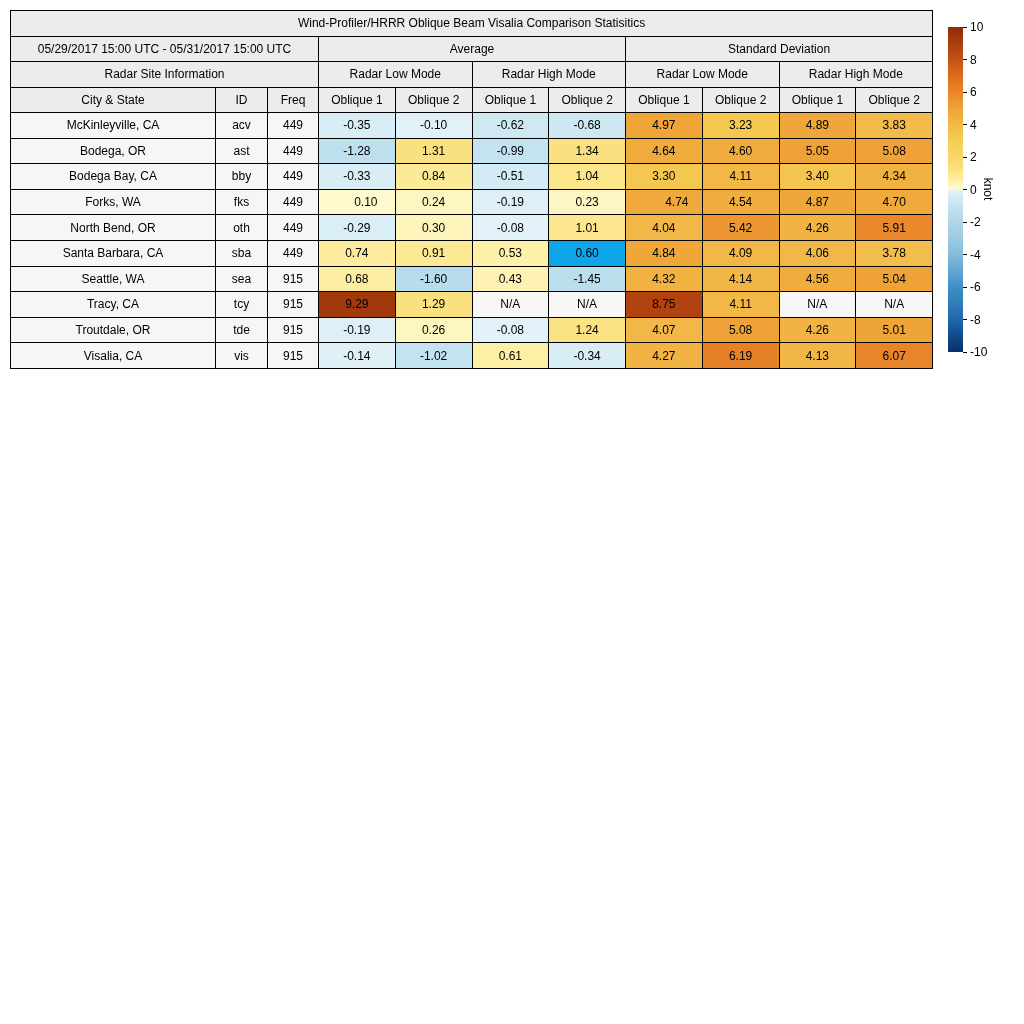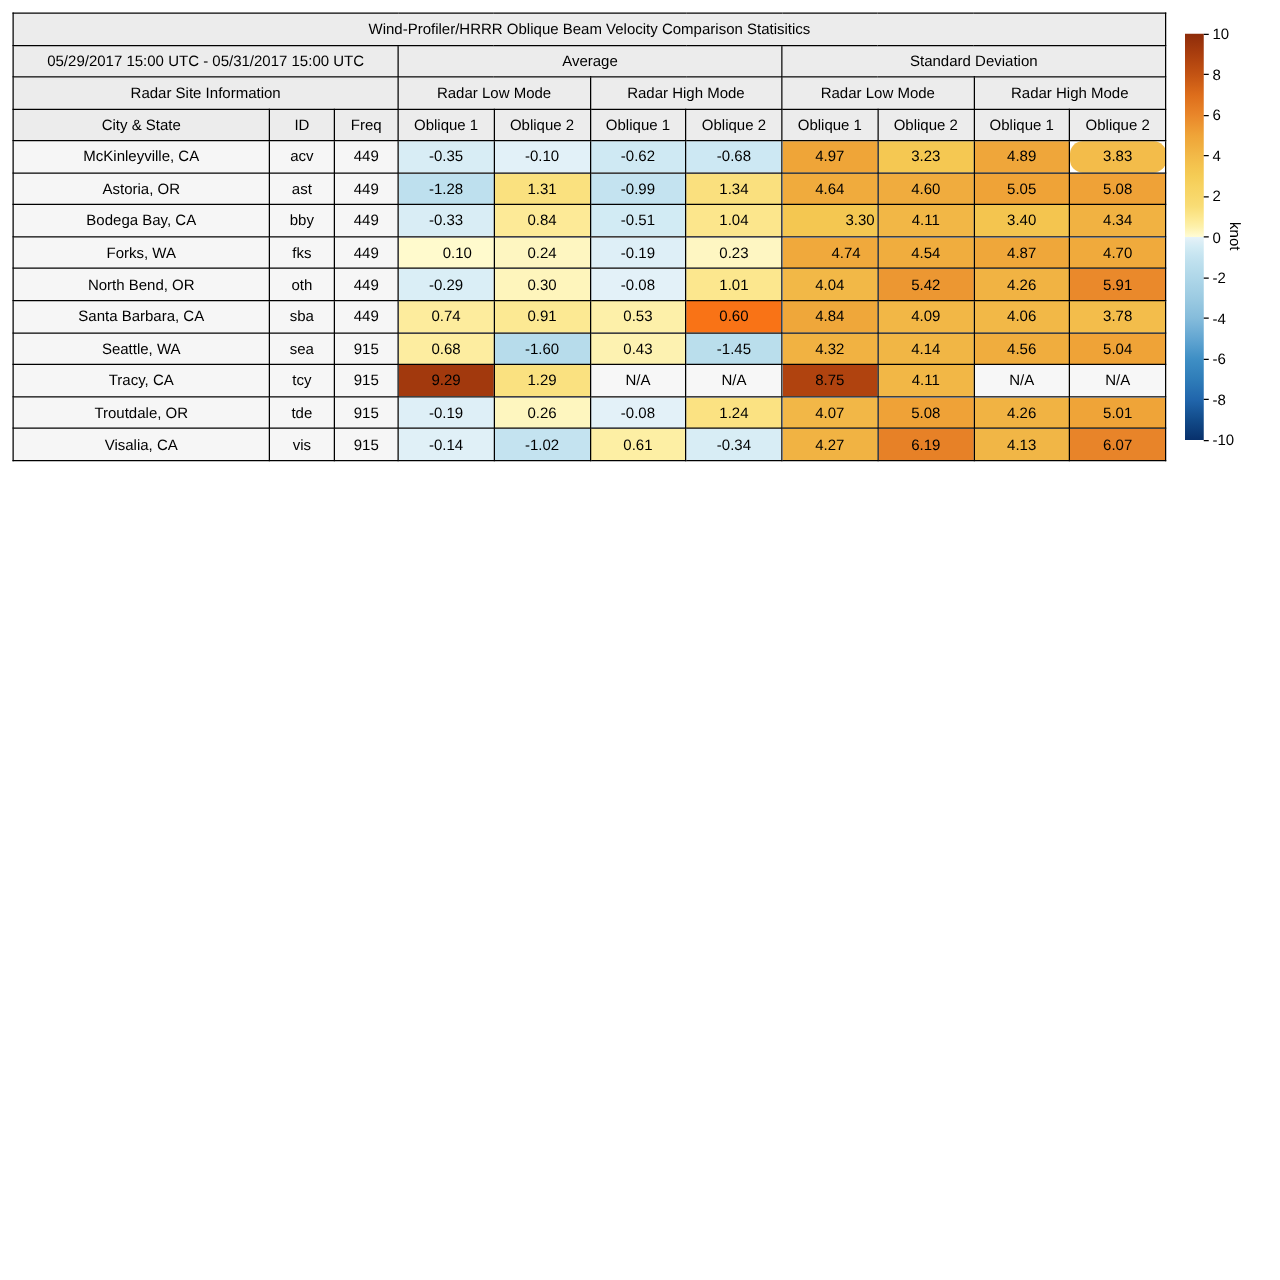--- a/index.html
+++ b/index.html
@@ -52,21 +52,21 @@
         <col style="width:76.75px">
         <col style="width:76.75px">
         <col style="width:76.75px">
       <col style="width:76.75px">
         <col style="width:76.75px">
         <col style="width:76.75px">
         <col style="width:76.75px">
     </colgroup>
     <thead>
       <tr>
-        <th colspan="11">Wind-Profiler/HRRR Oblique Beam Velocity Comparison Statisitics</th>
+        <th colspan="11">Wind-Profiler/HRRR Oblique Beam Visalia Comparison Statisitics</th>
       </tr>
       <tr>
         <th colspan="3">05/29/2017 15:00 UTC - 05/31/2017 15:00 UTC</th>
         <th colspan="4">Average</th>
         <th colspan="4">Standard Deviation</th>
       </tr>
       <tr>
         <th colspan="3">Radar Site Information</th>
         <th colspan="2">Radar Low Mode</th>
         <th colspan="2">Radar High Mode</th>
@@ -92,44 +92,44 @@
           <td class="label-cell">McKinleyville, CA</td>
           <td class="label-cell">acv</td>
           <td class="label-cell">449</td>
           <td class="value-cell" style="background: rgb(216, 237, 245);">-0.35</td>
           <td class="value-cell" style="background: rgb(226, 241, 248);">-0.10</td>
           <td class="value-cell" style="background: rgb(207, 233, 243);">-0.62</td>
           <td class="value-cell" style="background: rgb(205, 232, 243);">-0.68</td>
           <td class="value-cell" style="background: rgb(239, 165, 56);">4.97</td>
           <td class="value-cell" style="background: rgb(245, 200, 82);">3.23</td>
           <td class="value-cell" style="background: rgb(239, 166, 58);">4.89</td>
-          <td class="value-cell" style="background: rgb(243, 188, 74); border-radius: 10px;">3.83</td>
-        </tr>
-        <tr>
-          <td class="label-cell">Astoria, OR</td>
+          <td class="value-cell" style="background: rgb(243, 188, 74);">3.83</td>
+        </tr>
+        <tr>
+          <td class="label-cell">Bodega, OR</td>
           <td class="label-cell">ast</td>
           <td class="label-cell">449</td>
           <td class="value-cell" style="background: rgb(190, 224, 238);">-1.28</td>
           <td class="value-cell" style="background: rgb(250, 225, 127);">1.31</td>
           <td class="value-cell" style="background: rgb(196, 227, 240);">-0.99</td>
           <td class="value-cell" style="background: rgb(250, 224, 126);">1.34</td>
           <td class="value-cell" style="background: rgb(240, 171, 61);">4.64</td>
           <td class="value-cell" style="background: rgb(240, 172, 62);">4.60</td>
           <td class="value-cell" style="background: rgb(239, 163, 55);">5.05</td>
           <td class="value-cell" style="background: rgb(239, 162, 55);">5.08</td>
         </tr>
         <tr>
           <td class="label-cell">Bodega Bay, CA</td>
           <td class="label-cell">bby</td>
           <td class="label-cell">449</td>
           <td class="value-cell" style="background: rgb(217, 237, 245);">-0.33</td>
           <td class="value-cell" style="background: rgb(253, 234, 151);">0.84</td>
           <td class="value-cell" style="background: rgb(210, 235, 244);">-0.51</td>
           <td class="value-cell" style="background: rgb(252, 230, 140);">1.04</td>
-          <td class="value-cell" style="background: rgb(244, 199, 81); text-align: right;">3.30</td>
+          <td class="value-cell" style="background: rgb(244, 199, 81);">3.30</td>
           <td class="value-cell" style="background: rgb(242, 183, 70);">4.11</td>
           <td class="value-cell" style="background: rgb(244, 197, 79);">3.40</td>
           <td class="value-cell" style="background: rgb(241, 178, 66);">4.34</td>
         </tr>
         <tr>
           <td class="label-cell">Forks, WA</td>
           <td class="label-cell">fks</td>
           <td class="label-cell">449</td>
           <td class="value-cell" style="background: rgb(255, 250, 205); padding-left: 20px;">0.10</td>
           <td class="value-cell" style="background: rgb(254, 246, 193);">0.24</td>
@@ -153,21 +153,21 @@
           <td class="value-cell" style="background: rgb(241, 179, 67);">4.26</td>
           <td class="value-cell" style="background: rgb(234, 137, 43);">5.91</td>
         </tr>
         <tr>
           <td class="label-cell">Santa Barbara, CA</td>
           <td class="label-cell">sba</td>
           <td class="label-cell">449</td>
           <td class="value-cell" style="background: rgb(253, 236, 157);">0.74</td>
           <td class="value-cell" style="background: rgb(252, 233, 147);">0.91</td>
           <td class="value-cell" style="background: rgb(253, 240, 169);">0.53</td>
-          <td class="value-cell" style="background: #f97316; text-align: center;">0.60</td>
+          <td class="value-cell" style="background: #0ea5e9; text-align: center;">0.60</td>
           <td class="value-cell" style="background: rgb(239, 167, 58);">4.84</td>
           <td class="value-cell" style="background: rgb(242, 183, 70);">4.09</td>
           <td class="value-cell" style="background: rgb(242, 184, 71);">4.06</td>
           <td class="value-cell" style="background: rgb(243, 189, 75);">3.78</td>
         </tr>
         <tr>
           <td class="label-cell">Seattle, WA</td>
           <td class="label-cell">sea</td>
           <td class="label-cell">915</td>
           <td class="value-cell" style="background: rgb(253, 237, 160);">0.68</td>

